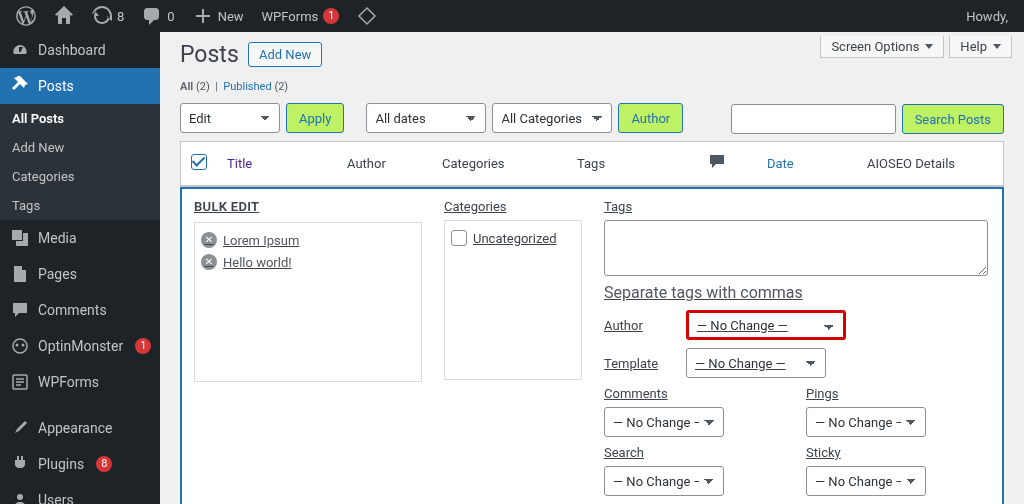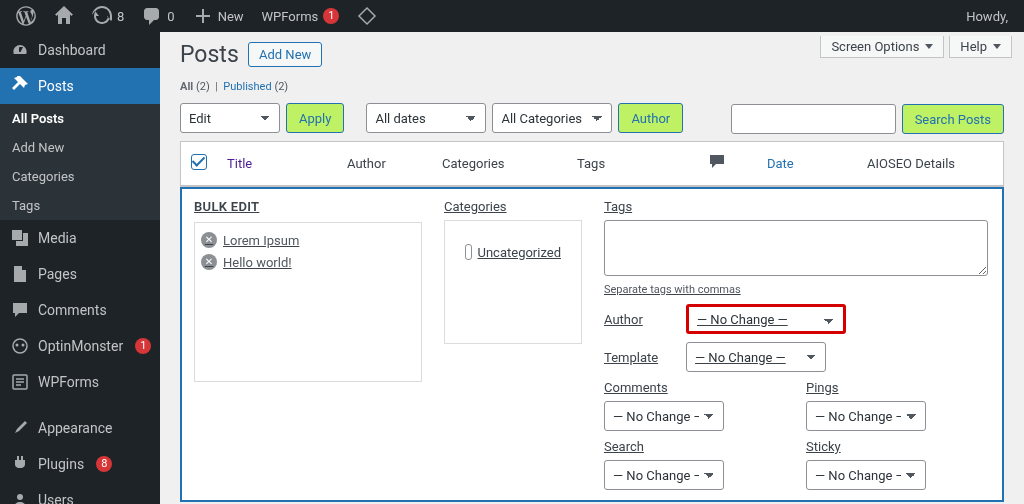--- a/index.html
+++ b/index.html
@@ -65,28 +65,28 @@
 .bulk-edit { border:2px solid #2271b1; background:#fff; display:flex; padding:0; }
 .be-col { padding: 10px 10px 10px 12px; text-decoration: underline; }
 .be-col1 { width:250px; border-right: 0; }
 .be-col2 { width:160px; }
 .be-col3 { flex:1; display:flex; flex-direction:column; gap: 8px; padding-right:14px; }
 .be-legend { font-weight:600; font-size:13px; margin-bottom:8px; text-transform:uppercase; letter-spacing:.3px; color:#3c434a; }
 .be-label { font-size:13px; color:#3c434a; margin-bottom:6px; display:block; }
 .scrollbox { border:1px solid #dcdcde; height: 160px; overflow-y: scroll; padding: 6px; font-size:13px; color:#50575e; }
 .scrollbox .rmitem { display:flex; align-items:center; gap:6px; padding:3px 0; }
 .x-circle { display:inline-flex; width:16px; height:16px; border-radius:50%; background:#8c8f94; color:#fff; align-items:center; justify-content:center; font-size:10px; line-height:1; cursor:pointer; }
-.catlist { border:1px solid #dcdcde; height: 124px; overflow-y: scroll; padding: 20px; }
+.catlist { border:1px solid #dcdcde; height: 160px; overflow-y: scroll; padding: 6px; }
 .catlist label { display:flex; align-items:center; gap:6px; padding:3px 0; font-size:13px; }
 .tagsarea { width:100%; height:56px; border:1px solid #8c8f94; border-radius:3px; padding:4px; font-size:13px; resize:both; }
 .field-row { display:flex; align-items:center; gap:12px; }
 .field-row .lbl { width:70px; font-size:13px; color:#3c434a; }
 .two-cols { display:flex; gap:20px; }
 .two-cols > div { flex:1; }
-.hint { font-size:11px; color:#50575e; margin-top:4px; }
+.hint { font-size:16px; color:#50575e; margin-top:4px; }
 .author-highlight select { border:3px solid #d40000; width:160px; }
 .smallsel { min-width: auto; width:160px; }
 .minisel { min-width:auto; width:120px; }
 
 input[type=checkbox] { width:16px; height:16px; border:1px solid #8c8f94; border-radius:3px; background:#fff; appearance:none; cursor:pointer; position:relative; }
 input[type=checkbox]:checked { background:#fff; border-color:#2271b1; }
 input[type=checkbox]:checked::after { content:""; position:absolute; left:3px; top:-1px; width:5px; height:10px; border:solid #2271b1; border-width:0 2px 2px 0; transform:rotate(45deg); }
 
 </style>
 </head>

